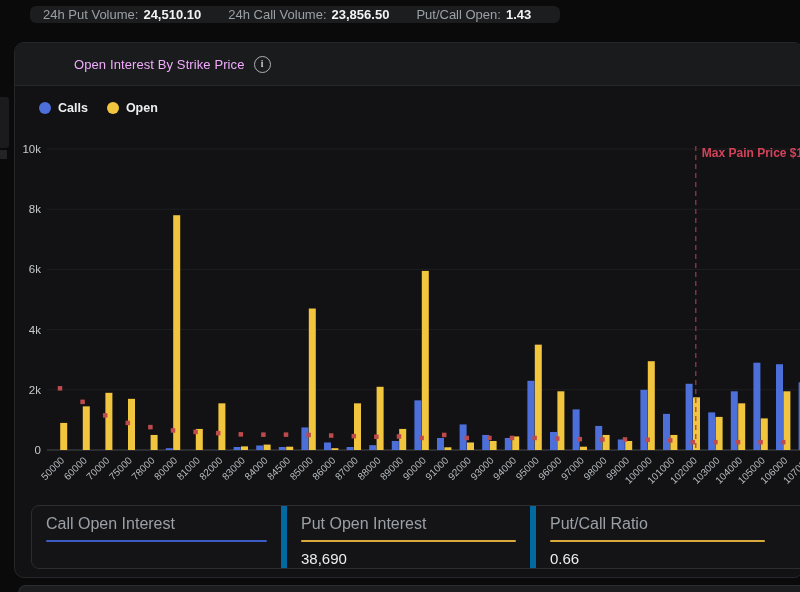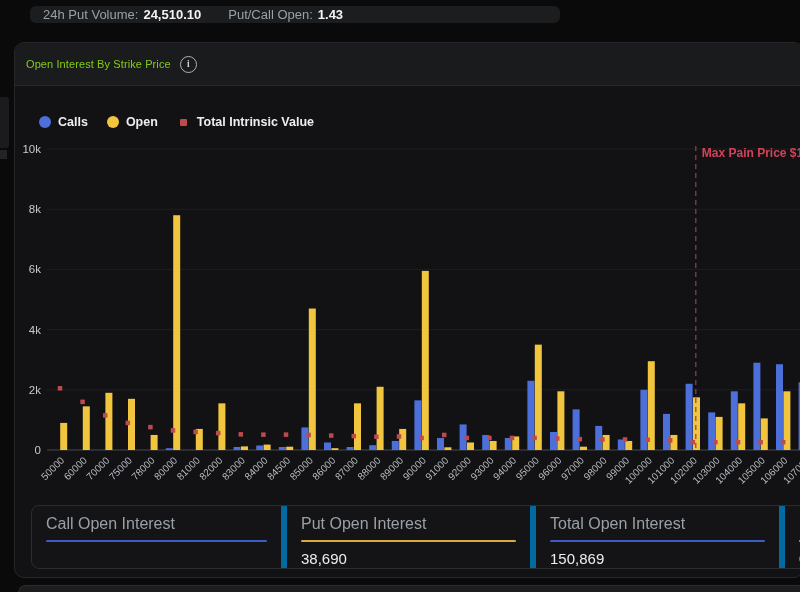--- a/index.html
+++ b/index.html
@@ -26,29 +26,29 @@
   
   .panel{
     position:absolute;left:14px;top:42px;width:790px;height:536px;
     background:#121214;border:1px solid #26272a;border-radius:10px;
     overflow:hidden;box-sizing:border-box;
   }
   .panel-header{
     height:42px;background:#1a1b1d;border-bottom:1px solid #27282b;
     display:flex;align-items:center;padding:0 0 0 11px;
   }
-  .panel-title{color:#84cc16;font-size:11px;letter-spacing:.1px;}
+  .panel-title{color:#f0abfc;font-size:13px;letter-spacing:.1px;margin-left:48px;}
   .info-icon{
     margin-left:9px;width:15px;height:15px;border:1.3px solid #aeb2b7;border-radius:50%;
     display:inline-flex;align-items:center;justify-content:center;
     color:#cfd2d6;font-size:9.5px;font-weight:700;font-family:"Liberation Serif","DejaVu Serif",serif;
     cursor:pointer;
   }
   .legend{
-    position:absolute;left:24px;top:69px;height:20px;
+    position:absolute;left:24px;top:55px;height:20px;
     display:flex;align-items:center;gap:19px;
   }
   .legend-item{display:flex;align-items:center;gap:7px;cursor:pointer;}
   .legend-swatch.circle{width:12px;height:12px;border-radius:50%;}
   .legend-swatch.square{width:7px;height:7px;border-radius:1px;margin:0 3px;}
   .legend-label{color:#eceeef;font-size:12.5px;font-weight:700;}
 
   #oi-chart{position:absolute;left:0;top:95px;}
 
   
@@ -72,44 +72,43 @@
 </style>
 </head>
 <body>
 
 <div class="left-strip"></div>
 <div class="left-strip2"></div>
 
 <div class="top-bar">
   <span class="stat">
     <span class="lbl">24h Put Volume:</span><span class="val">24,510.10</span>
+  </span>
+  <span class="stat">
+    <span class="lbl">24h Call Volume:</span><span class="val">23,856.50</span>
   </span>
   <span class="stat">
     <span class="lbl">Put/Call Open:</span><span class="val">1.43</span>
   </span>
 </div>
 
 <div class="panel">
   <div class="panel-header">
     <span class="panel-title">Open Interest By Strike Price</span>
     <span class="info-icon">i</span>
   </div>
 
   <div class="legend">
     <span class="legend-item">
       <span class="legend-swatch circle" style="background: rgb(77, 111, 217);"></span>
       <span class="legend-label">Calls</span>
     </span>
     <span class="legend-item">
       <span class="legend-swatch circle" style="background: rgb(242, 197, 63);"></span>
       <span class="legend-label">Open</span>
-    </span>
-    <span class="legend-item">
-      <span class="legend-swatch square" style="background: rgb(189, 75, 78);"></span>
-      <span class="legend-label">Total Intrinsic Value</span>
     </span>
   </div>
 
   <svg id="oi-chart" width="790" height="372">
       <line x1="32" y1="312" x2="790" y2="312" stroke="#46484c" stroke-width="1"></line>
       <text x="26" y="316" text-anchor="end" fill="#c6cacf" font-size="11.5">0</text>
       <line x1="32" y1="251.8" x2="790" y2="251.8" stroke="#1e1f22" stroke-width="1"></line>
       <text x="26" y="255.8" text-anchor="end" fill="#c6cacf" font-size="11.5">2k</text>
       <line x1="32" y1="191.60000000000002" x2="790" y2="191.60000000000002" stroke="#1e1f22" stroke-width="1"></line>
       <text x="26" y="195.60000000000002" text-anchor="end" fill="#c6cacf" font-size="11.5">4k</text>
@@ -256,25 +255,20 @@
     <div class="stat-col">
       <div class="stat-label">Call Open Interest</div>
       <div class="stat-underline" style="background: rgb(61, 91, 196);"></div>
     </div>
     <div class="stat-col">
       <div class="stat-label">Put Open Interest</div>
       <div class="stat-underline" style="background: rgb(217, 169, 60);"></div>
       <div class="stat-value">38,690</div>
     </div>
     <div class="stat-col">
-      <div class="stat-label">Total Open Interest</div>
-      <div class="stat-underline" style="background: rgb(61, 91, 196);"></div>
-      <div class="stat-value">150,869</div>
-    </div>
-    <div class="stat-col">
       <div class="stat-label">Put/Call Ratio</div>
       <div class="stat-underline" style="background: rgb(217, 169, 60);"></div>
       <div class="stat-value">0.66</div>
     </div>
   </div>
 </div>
 
 <div class="bottom-panel-edge"></div>
 
 </body></html>

